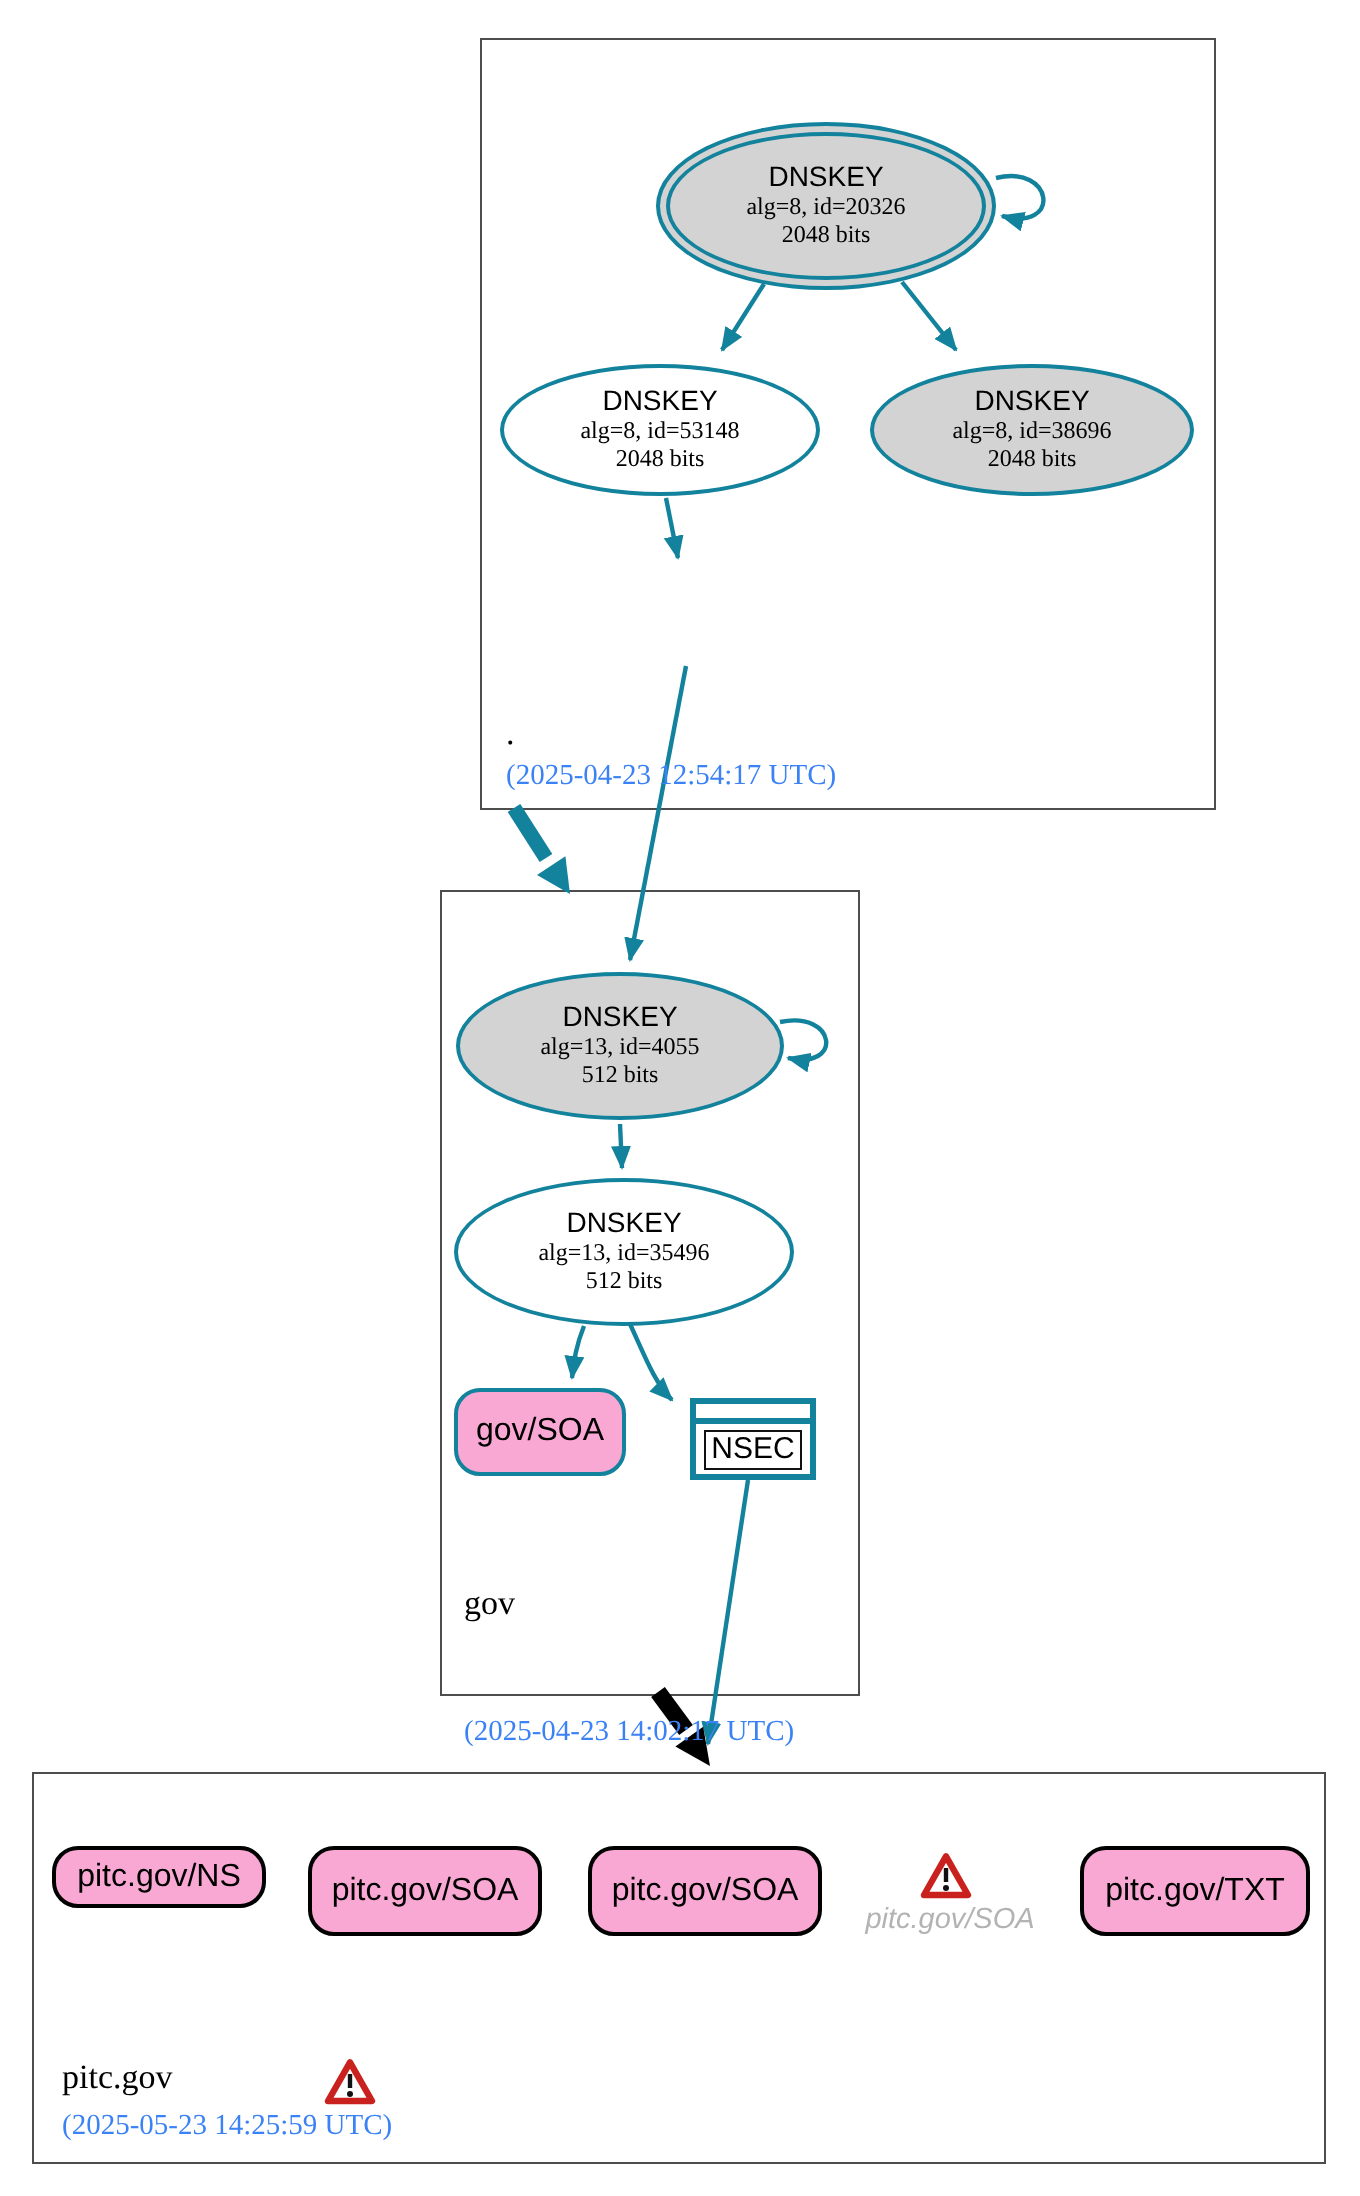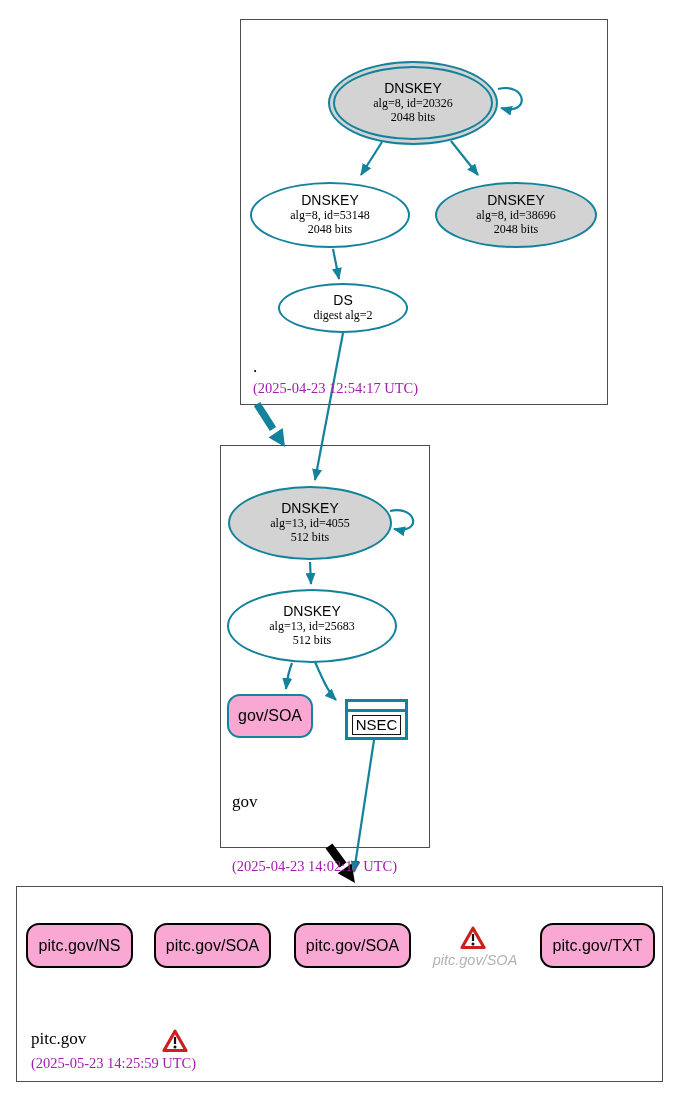--- a/index.html
+++ b/index.html
@@ -37,21 +37,21 @@
        display:flex;align-items:center;justify-content:center;font-size:16px;color:#000;}
   .rrect.teal{border-color:var(--secure);}
 
   .nsec{position:absolute;box-sizing:border-box;border:3px solid var(--secure);background:#fff;
        display:flex;flex-direction:column;}
   .nsec-band{height:7px;border-bottom:3px solid var(--secure);}
   .nsec-body{flex:1;display:flex;align-items:center;justify-content:center;}
   .nsec-label{border:1px solid #111;padding:0 3px;font-size:15px;line-height:1.2;color:#000;}
 
   .zone-name{position:absolute;font-family:"Liberation Serif",serif;font-size:17px;color:#000;}
-  .zone-ts{position:absolute;font-family:"Liberation Serif",serif;font-size:14.5px;color:#a21caf;white-space:nowrap;}
+  .zone-ts{position:absolute;font-family:"Liberation Serif",serif;font-size:14.5px;color:#3b82f6;white-space:nowrap;}
 
   .warn{position:absolute;}
   .ghost{position:absolute;color:var(--ghost_text);font-style:italic;font-size:14.5px;text-align:center;}
 </style>
 </head>
 <body>
 
 <div id="canvas">
 
   <div class="zone-box" style="left:240px;top:19px;width:368px;height:386px"></div>
@@ -99,55 +99,51 @@
     <div class="ns">alg=8, id=53148</div>
     <div class="ns">2048 bits</div>
   </div>
 
   <div class="ell gray" style="left:435px;top:182px;width:162px;height:66px">
     <div class="nt">DNSKEY</div>
     <div class="ns">alg=8, id=38696</div>
     <div class="ns">2048 bits</div>
   </div>
 
-  <div class="ell" style="left:278px;top:283px;width:130px;height:50px">
-    <div class="nt">DS</div>
-    <div class="ns">digest alg=2</div>
-  </div>
 
   <div class="zone-name" style="left:253px;top:357px">.</div>
   <div class="zone-ts" style="left:253px;top:380px">(2025-04-23 12:54:17 UTC)</div>
 
   <div class="ell gray" style="left:228px;top:486px;width:164px;height:74px">
     <div class="nt">DNSKEY</div>
     <div class="ns">alg=13, id=4055</div>
     <div class="ns">512 bits</div>
   </div>
 
   <div class="ell" style="left:227px;top:589px;width:170px;height:74px">
     <div class="nt">DNSKEY</div>
-    <div class="ns">alg=13, id=25683</div>
+    <div class="ns">alg=13, id=35496</div>
     <div class="ns">512 bits</div>
   </div>
 
   <div class="rrect teal" style="left:227px;top:694px;width:86px;height:44px">
     <span>gov/SOA</span>
   </div>
 
   <div class="nsec" style="left:345px;top:699px;width:63px;height:41px">
     <div class="nsec-band"></div>
     <div class="nsec-body">
       <span class="nsec-label">NSEC</span>
     </div>
   </div>
 
   <div class="zone-name" style="left:232px;top:792px">gov</div>
   <div class="zone-ts" style="left:232px;top:858px">(2025-04-23 14:02:17 UTC)</div>
 
-  <div class="rrect" style="left:26px;top:923px;width:107px;height:45px">
+  <div class="rrect" style="left:26px;top:923px;width:107px;height:31px">
     <span>pitc.gov/NS</span>
   </div>
 
   <div class="rrect" style="left:154px;top:923px;width:117px;height:45px">
     <span>pitc.gov/SOA</span>
   </div>
 
   <div class="rrect" style="left:294px;top:923px;width:117px;height:45px">
     <span>pitc.gov/SOA</span>
   </div>

